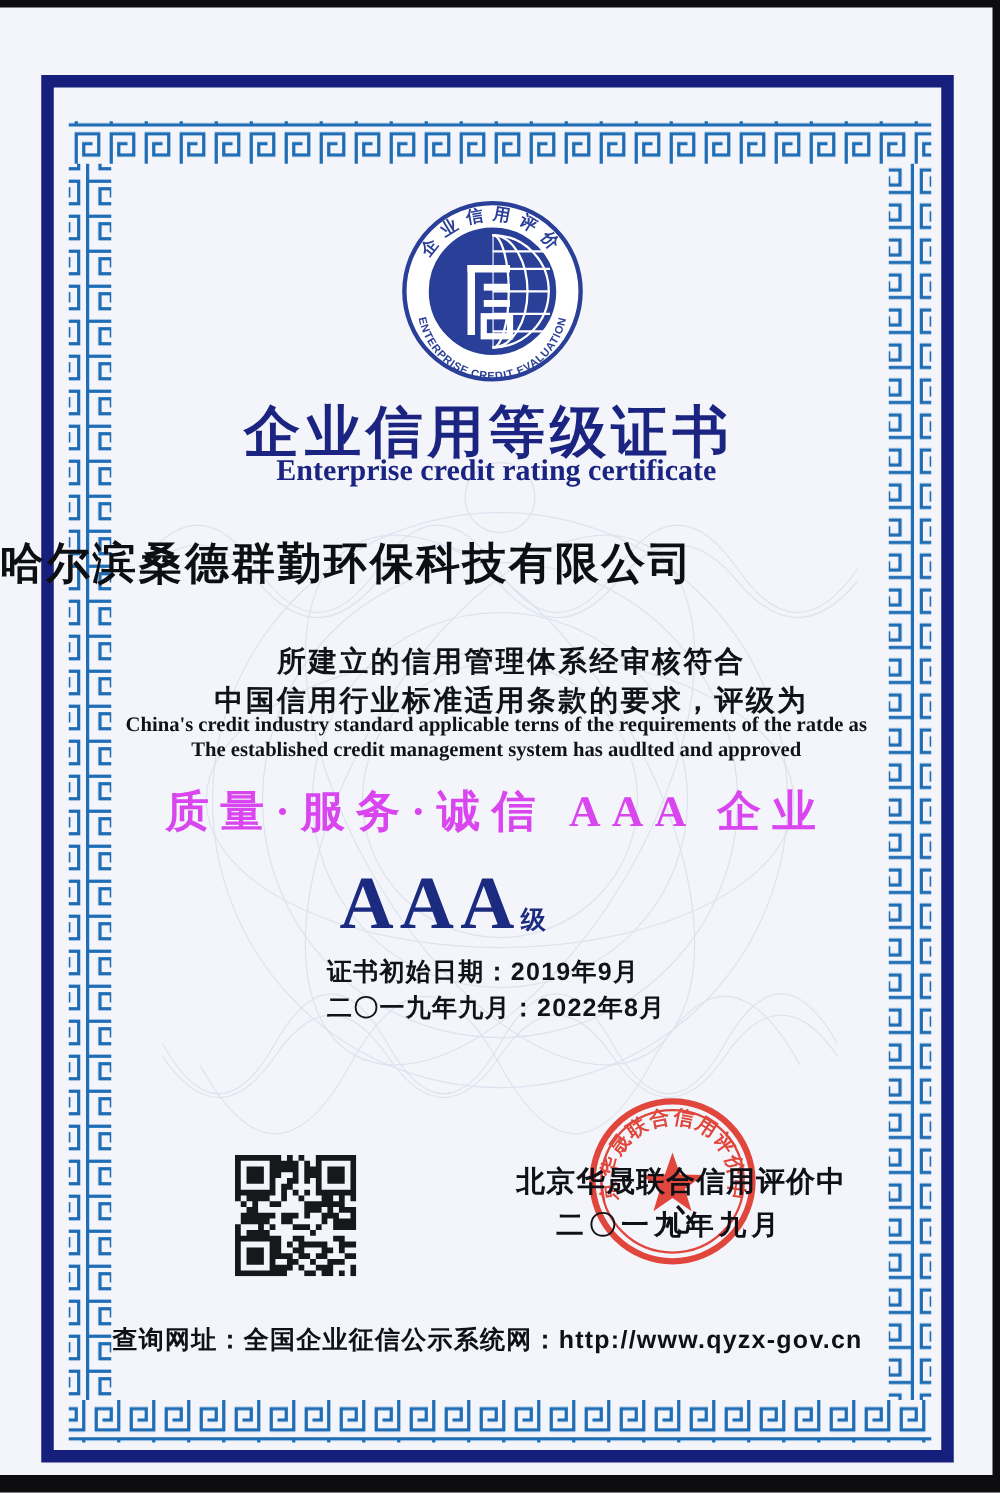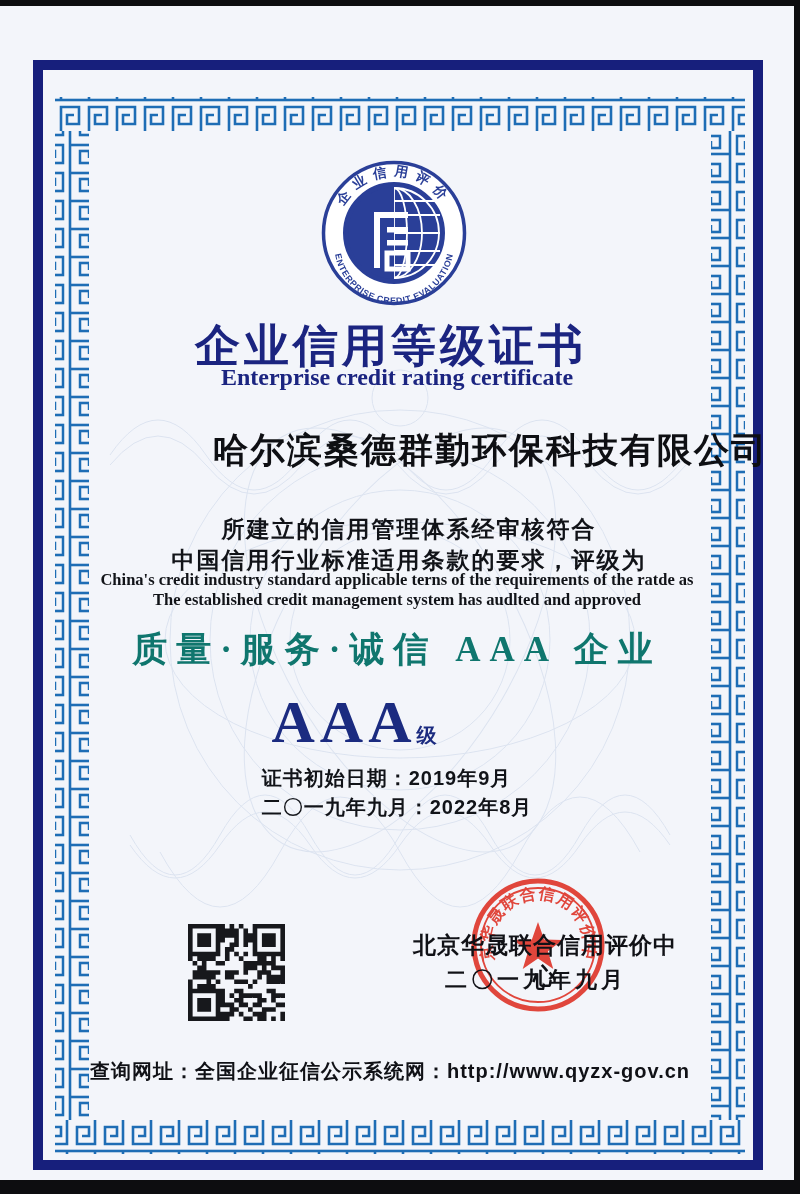--- a/index.html
+++ b/index.html
@@ -6,28 +6,28 @@
   body{width:800px;height:1194px;background:#0d0d10;position:relative;overflow:hidden;
        font-family:"Liberation Sans",sans-serif;}
   .paper{position:absolute;left:0;top:6px;width:794px;height:1174px;background:#f3f5fa;}
   .abs{position:absolute;}
   svg{display:block;}
   
   .title{left:0;top:316px;width:782px;text-align:center;font-size:45px;font-weight:bold;
          color:#1b2480;letter-spacing:4px;z-index:3;}
   .subtitle{left:0;top:364px;width:794px;text-align:center;font-size:24px;font-weight:bold;
             color:#1b2480;font-family:"Liberation Serif",serif;z-index:3;}
-  .company{left:0;top:427px;width:768px;text-align:right;font-size:35px;font-weight:bold;
+  .company{left:0;top:427px;width:768px;text-align:left;font-size:35px;font-weight:bold;
            color:#0e0f13;letter-spacing:2px;z-index:3;}
   .stmt-cn{left:0;top:514px;width:794px;text-align:center;font-size:23px;font-weight:bold;
            color:#111318;letter-spacing:2px;line-height:31px;z-index:3;padding-left:12px;}
   .stmt-en{left:0;top:570px;width:794px;text-align:center;font-size:16.5px;font-weight:bold;
            color:#111318;font-family:"Liberation Serif",serif;line-height:19.5px;z-index:3;}
   .award{left:0;top:626px;width:794px;text-align:center;font-size:35px;font-weight:600;
-         color:#0f766e;letter-spacing:9px;font-family:"Liberation Serif",serif;z-index:3;}
+         color:#d946ef;letter-spacing:9px;font-family:"Liberation Serif",serif;z-index:3;}
   .grade{left:0;top:688px;width:708px;text-align:center;color:#1b2b80;z-index:3;
          font-family:"Liberation Serif",serif;}
   .grade .big{font-size:60px;font-weight:bold;letter-spacing:5px;}
   .grade .suffix{font-size:20px;font-weight:bold;letter-spacing:0;}
   .dates{left:0;top:764px;width:794px;text-align:center;z-index:3;}
   .dates .inner{display:inline-block;text-align:left;font-size:20px;font-weight:bold;
                 color:#111318;line-height:29px;letter-spacing:1px;}
   .issuer-name{left:405px;top:930px;width:280px;text-align:center;font-size:23px;
                font-weight:bold;color:#101116;letter-spacing:1px;z-index:5;}
   .issuer-date{left:445px;top:965px;width:200px;text-align:left;font-size:22px;

